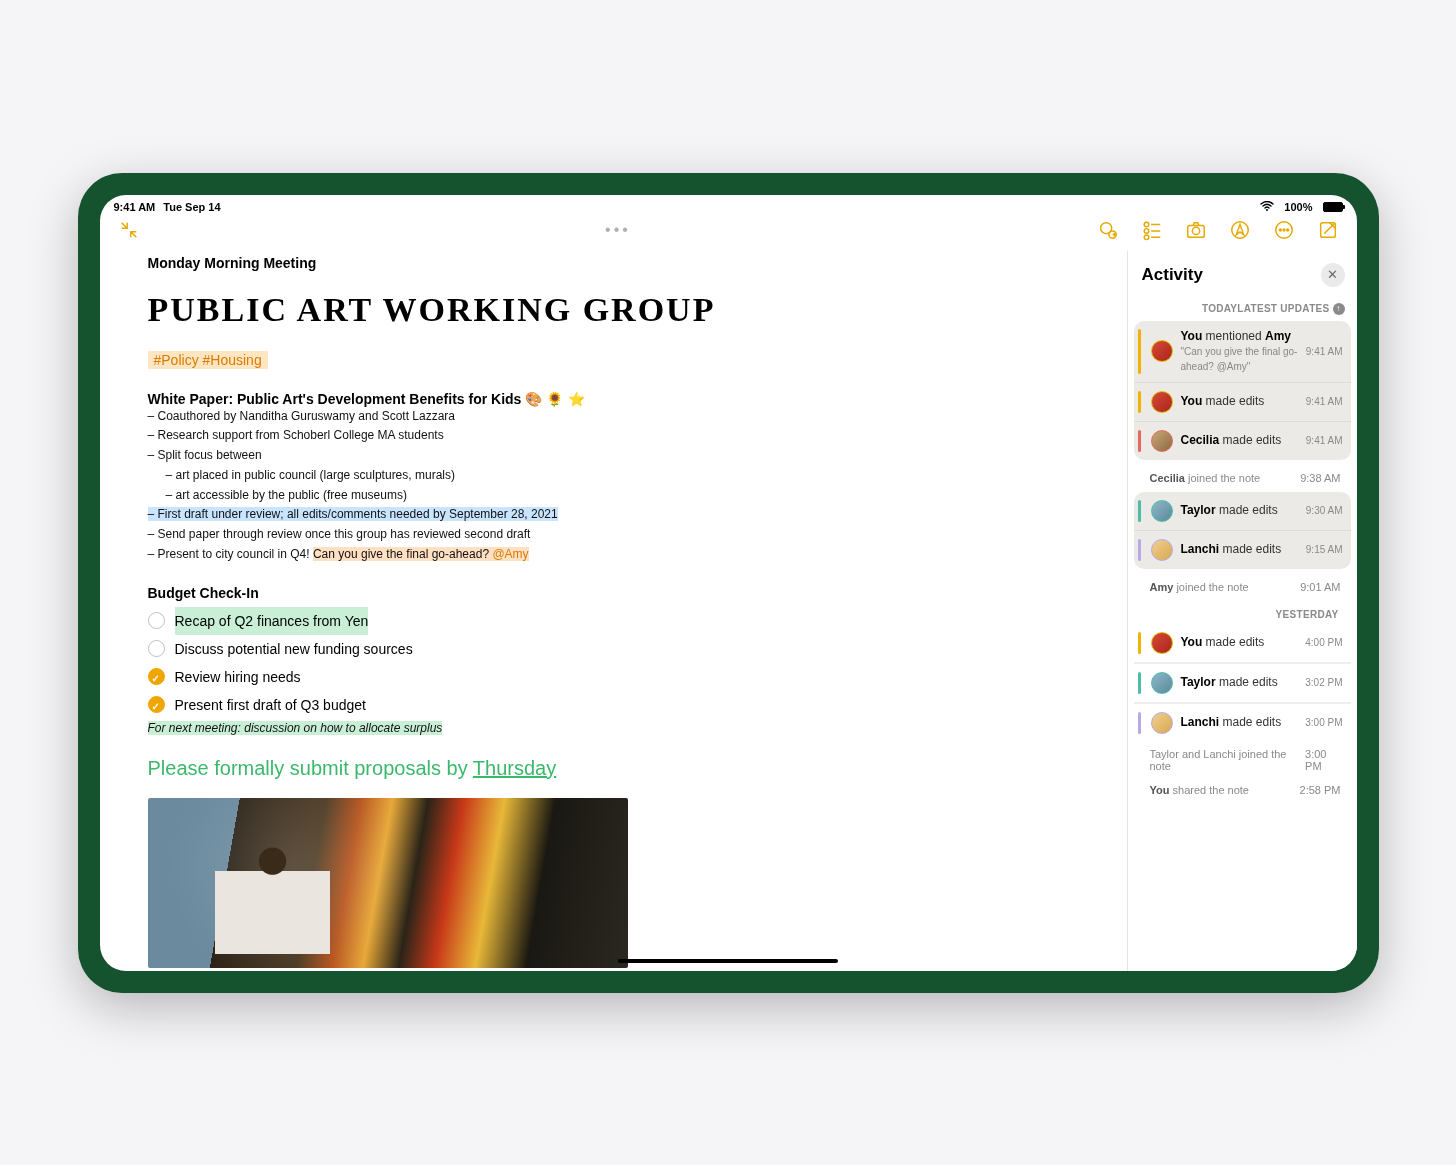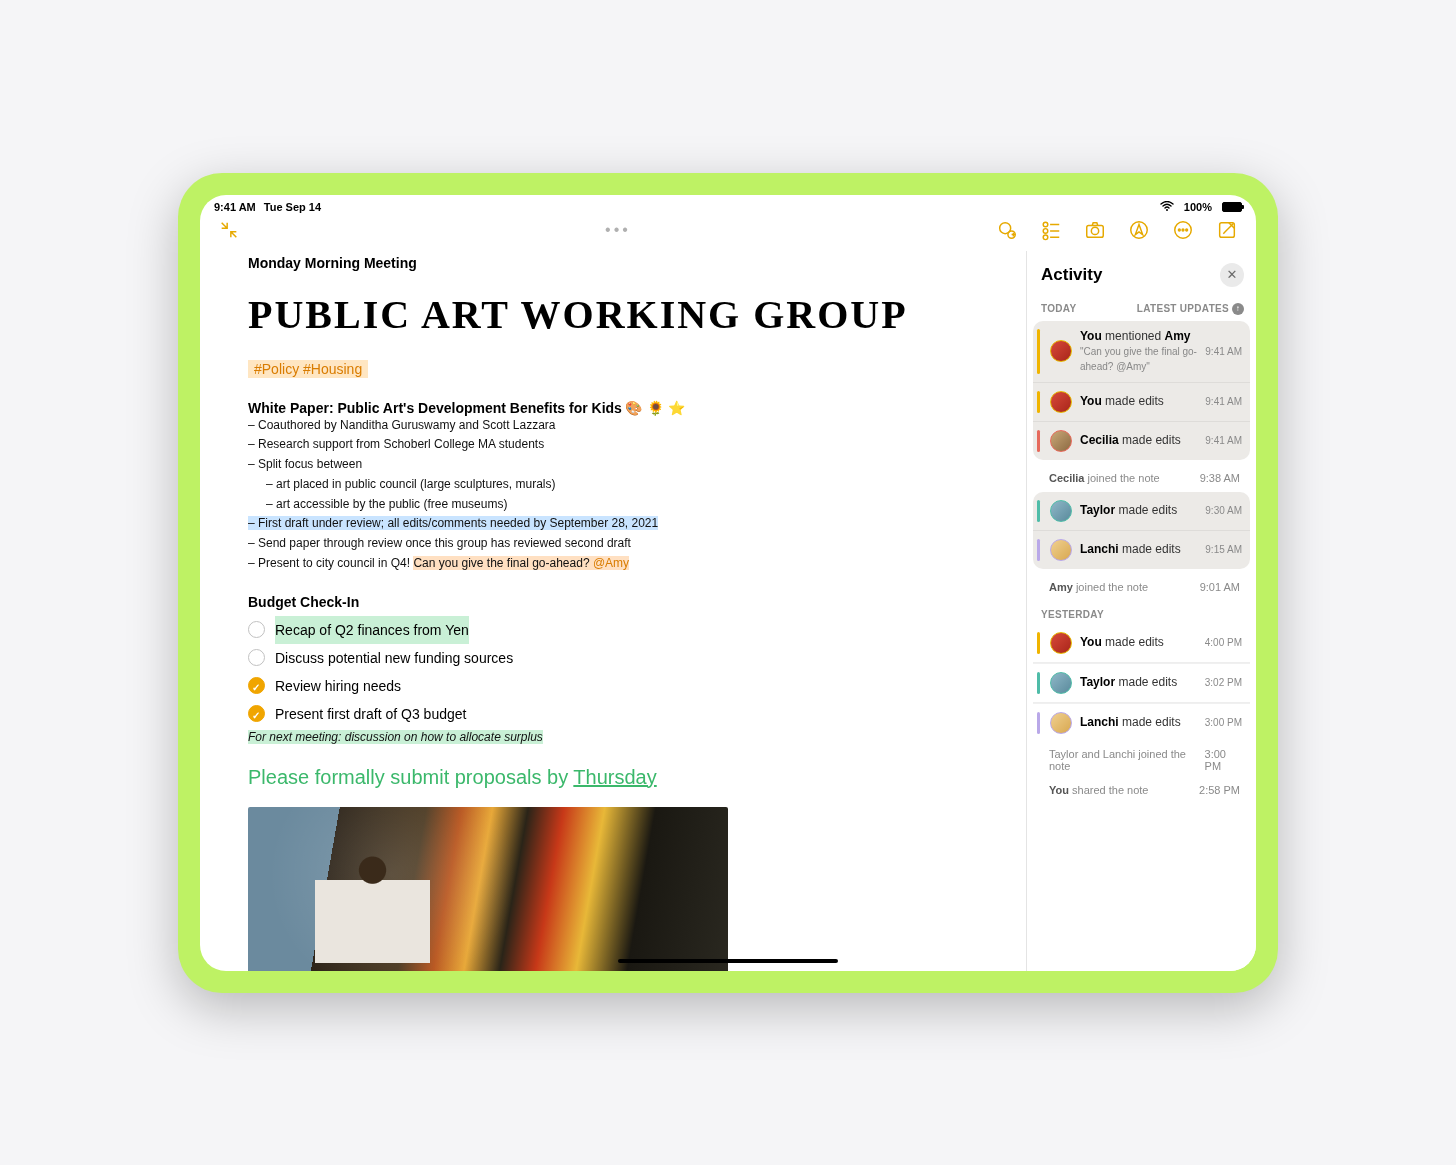--- a/index.html
+++ b/index.html
@@ -1,33 +1,33 @@
 <!DOCTYPE html>
 <html><head>
 <meta charset="utf-8">
 <style>
 * { margin:0; padding:0; box-sizing:border-box; font-family:-apple-system,BlinkMacSystemFont,"Helvetica Neue",sans-serif; }
 body { background:#f5f5f7; display:flex; align-items:center; justify-content:center; width:1456px; height:1165px; }
-.ipad-frame { width:1100px; height:820px; background:#bef264; border-radius:44px; padding:22px; box-shadow:0 15px 50px rgba(0,0,0,0.25); position:relative; }
+.ipad-frame { width:1301px; height:820px; background:#14532d; border-radius:44px; padding:22px; box-shadow:0 15px 50px rgba(0,0,0,0.25); position:relative; }
 .ipad-screen { width:100%; height:100%; background:#fff; border-radius:26px; overflow:hidden; display:flex; flex-direction:column; position:relative; }
 .status-bar { display:flex; justify-content:space-between; align-items:center; padding:6px 14px 2px; font-size:11px; font-weight:600; color:#000; }
 .status-left { display:flex; gap:8px; }
 .status-right { display:flex; align-items:center; gap:10px; }
 .battery-icon { width:20px; height:10px; border:1px solid #000; border-radius:2px; position:relative; background:#000; }
 .battery-icon:after { content:""; position:absolute; right:-3px; top:2px; width:2px; height:4px; background:#000; border-radius:0 1px 1px 0; }
 .toolbar { display:flex; align-items:center; padding:4px 18px 10px; gap:18px; }
 .toolbar-left { flex:0 0 auto; }
 .toolbar-center { flex:1; display:flex; justify-content:center; color:#b0b0b0; font-size:16px; letter-spacing:3px; }
 .toolbar-right { display:flex; gap:22px; }
 .tb-icon { width:22px; height:22px; color:#e6a900; display:flex; align-items:center; justify-content:center; cursor:pointer; }
 .tb-icon svg { width:22px; height:22px; stroke:#e6a900; fill:none; stroke-width:1.6; }
 .app-body { flex:1; display:flex; overflow:hidden; }
 .note-area { flex:1; padding:4px 26px 0 48px; overflow-y:auto; position:relative; }
 .note-title { font-size:14px; font-weight:600; margin-bottom:20px; }
-.big-title { font-family:"Comic Sans MS","Marker Felt",cursive; font-size:40px; font-weight:700; letter-spacing:2px; margin-bottom:22px; text-transform:uppercase; }
+.big-title { font-family:"Comic Sans MS","Marker Felt",cursive; font-size:34px; font-weight:700; letter-spacing:2px; margin-bottom:22px; text-transform:uppercase; }
 .tags { display:inline; font-size:14px; color:#d97c00; background:#ffe6c2; padding:1px 6px; }
 .section-header { font-size:14px; font-weight:600; margin-top:20px; }
 .body-line { font-size:12px; line-height:1.65; color:#111; }
 .indent1 { padding-left:18px; }
 .hl-blue { background:#c9e4ff; }
 .hl-orange { background:#ffe0c2; }
 .hl-green { background:#c9f0d6; }
 .mention { color:#d97c00; }
 .checklist { margin-top:6px; }
 .check-item { display:flex; align-items:center; gap:10px; font-size:14px; line-height:2; }
@@ -42,21 +42,21 @@
   linear-gradient(100deg,#6b8a9e 0%, #6b8a9e 18%, #2d2419 18%, #4a3820 35%, #b8551e 42%, #e8a838 48%, #2a2418 55%, #c73818 62%, #e8b838 70%, #1a1812 80%, #2a2820 100%);
   position:relative; overflow:hidden; }
 .photo:before { content:""; position:absolute; left:14%; top:22%; width:24%; height:70%; background:
   radial-gradient(circle at 50% 22%, #3a2a1a 12%, transparent 13%),
   linear-gradient(180deg, transparent 30%, #eae5de 30%, #eae5de 100%); border-radius:6px 6px 0 0;}
 .home-indicator { position:absolute; bottom:8px; left:50%; transform:translateX(-50%); width:220px; height:4px; border-radius:3px; background:#000; }
 .activity-panel { width:230px; border-left:1px solid #e4e4e4; background:#fff; display:flex; flex-direction:column; }
 .activity-header { display:flex; align-items:center; justify-content:space-between; padding:12px 12px 6px 14px; }
 .activity-title { font-size:17px; font-weight:700; }
 .close-btn { width:24px; height:24px; border-radius:50%; background:#eaeaea; display:flex; align-items:center; justify-content:center; color:#6b6b6b; font-size:13px; cursor:pointer; }
-.activity-subhead { display:flex; justify-content:space-between; padding:10px 12px 4px 14px; font-size:10px; font-weight:600; color:#8a8a8a; text-transform:uppercase; letter-spacing:0.3px; }
+.activity-subhead { display:flex; justify-content:flex-end; padding:10px 12px 4px 14px; font-size:10px; font-weight:600; color:#8a8a8a; text-transform:uppercase; letter-spacing:0.3px; }
 .latest { display:flex; align-items:center; gap:3px; }
 .latest .dot { width:12px; height:12px; background:#8a8a8a; border-radius:50%; color:#fff; font-size:8px; display:flex; align-items:center; justify-content:center; }
 .activity-list { flex:1; overflow-y:auto; padding:0 6px; }
 .act-group { background:#eceae7; border-radius:10px; margin:2px 0 6px; overflow:hidden; }
 .act-item { display:flex; align-items:center; padding:8px 8px 8px 4px; gap:8px; position:relative; font-size:12px; }
 .act-item + .act-item { border-top:1px solid rgba(0,0,0,0.06); }
 .act-stripe { width:3px; align-self:stretch; border-radius:2px; margin-right:2px; }
 .stripe-yellow { background:#f0b400; }
 .stripe-red { background:#e66a5c; }
 .stripe-teal { background:#4fbca8; }

